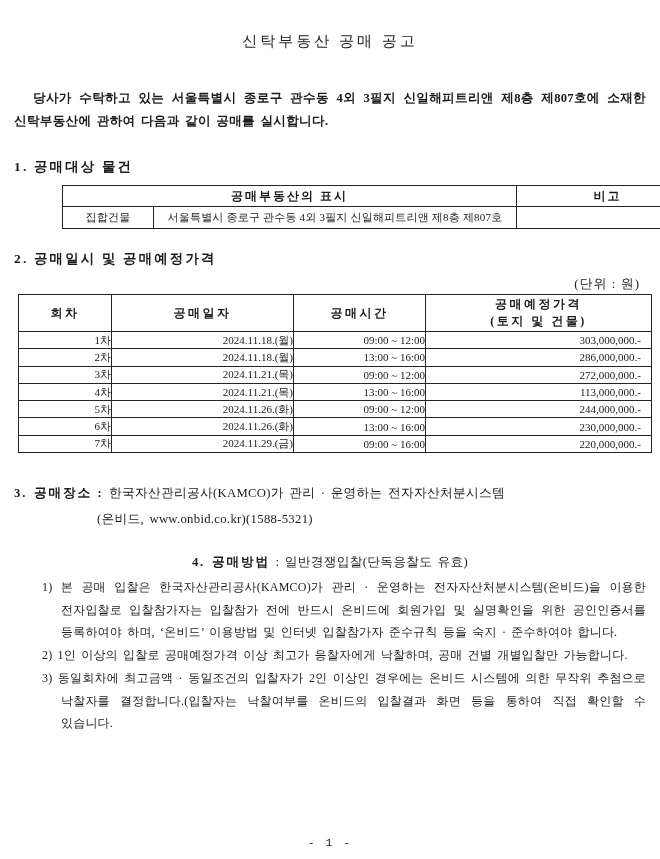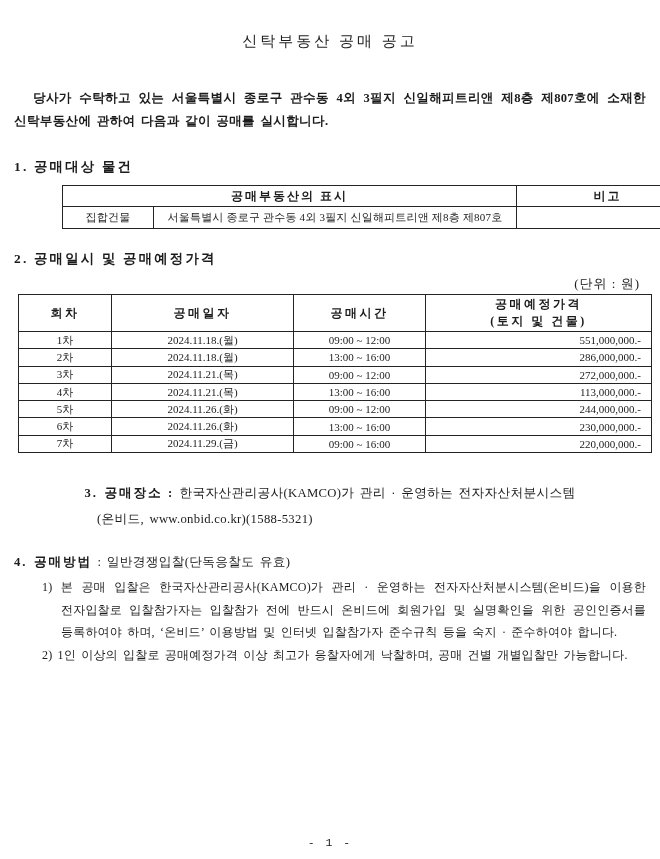--- a/index.html
+++ b/index.html
@@ -88,36 +88,36 @@
     font-size: 12px;
     font-weight: bold;
     letter-spacing: 2.5px;
     text-align: center;
     height: 36px;
     line-height: 17px;
   }
   .schedule-table td {
     font-size: 11px;
     height: 16.3px;
-    text-align: center;
+    text-align: right;
   }
   .schedule-table td.price-cell {
     text-align: right;
     padding-right: 10px;
   }
   .sec-line {
     font-size: 12.7px;
     line-height: 22px;
     letter-spacing: 0.3px;
     word-spacing: 2px;
   }
   .sec-label { font-weight: bold; letter-spacing: 1.8px; }
   .sec3-line1 { margin-top: 29px; }
   .sec3-line2 { padding-left: 83px; margin-top: 0; }
-  .sec4-line1 { margin-top: 21px; }
+  .sec4-line1 { margin-top: 21px; text-align: center; }
   .method-items { margin-top: 3px; }
   .method-item {
     font-size: 12px;
     line-height: 22.7px;
     text-align: justify;
     padding-left: 47px;
     text-indent: -19px;
     letter-spacing: 0.2px;
     word-spacing: 2px;
   }
@@ -181,21 +181,21 @@
       <th>공매시간</th>
       <th>
         <div>공매예정가격</div>
         <div>(토지 및 건물)</div>
       </th>
     </tr>
     <tr>
       <td>1차</td>
       <td>2024.11.18.(월)</td>
       <td>09:00 ~ 12:00</td>
-      <td class="price-cell">551,000,000.-</td>
+      <td class="price-cell">303,000,000.-</td>
     </tr>
     <tr>
       <td>2차</td>
       <td>2024.11.18.(월)</td>
       <td>13:00 ~ 16:00</td>
       <td class="price-cell">286,000,000.-</td>
     </tr>
     <tr>
       <td>3차</td>
       <td>2024.11.21.(목)</td>
@@ -222,29 +222,30 @@
     </tr>
     <tr>
       <td>7차</td>
       <td>2024.11.29.(금)</td>
       <td>09:00 ~ 16:00</td>
       <td class="price-cell">220,000,000.-</td>
     </tr>
   </tbody>
     </table>
 
-  <p class="sec-line sec3-line1" style="margin-bottom:0;text-align:center;"><span class="sec-label">3. 공매장소</span>
+  <p class="sec-line sec3-line1" style="margin-bottom:0;"><span class="sec-label">3. 공매장소</span>
     <span class="sec-label">:</span>
     <span>한국자산관리공사(KAMCO)가 관리 · 운영하는 전자자산처분시스템</span></p>
   <p class="sec-line sec3-line2" style="margin-top:4px; margin-bottom:0;">(온비드, www.onbid.co.kr)(1588-5321)</p>
 
   <p class="sec-line sec4-line1" style="margin-bottom:0;"><span class="sec-label">4. 공매방법</span>
     <span>:</span>
     <span>일반경쟁입찰(단독응찰도 유효)</span></p>
 
   <div class="method-items">
     <p class="method-item" style="margin:0;"><span>1)</span> <span>본 공매 입찰은 한국자산관리공사(KAMCO)가 관리 · 운영하는 전자자산처분시스템(온비드)을 이용한 전자입찰로 입찰참가자는 입찰참가 전에 반드시 온비드에 회원가입 및 실명확인을 위한 공인인증서를 등록하여야 하며, ‘온비드’ 이용방법 및 인터넷 입찰참가자 준수규칙 등을 숙지 · 준수하여야 합니다.</span></p>
     <p class="method-item" style="margin:0;"><span>2)</span> <span>1인 이상의 입찰로 공매예정가격 이상 최고가 응찰자에게 낙찰하며, 공매 건별 개별입찰만 가능합니다.</span></p>
+    <p class="method-item" style="margin:0;"><span>3)</span> <span>동일회차에 최고금액 · 동일조건의 입찰자가 2인 이상인 경우에는 온비드 시스템에 의한 무작위 추첨으로 낙찰자를 결정합니다.(입찰자는 낙찰여부를 온비드의 입찰결과 화면 등을 통하여 직접 확인할 수 있습니다.</span></p>
   </div>
 
   <div class="page-number">- 1 -</div>
 
 </div>
 
 </body></html>

